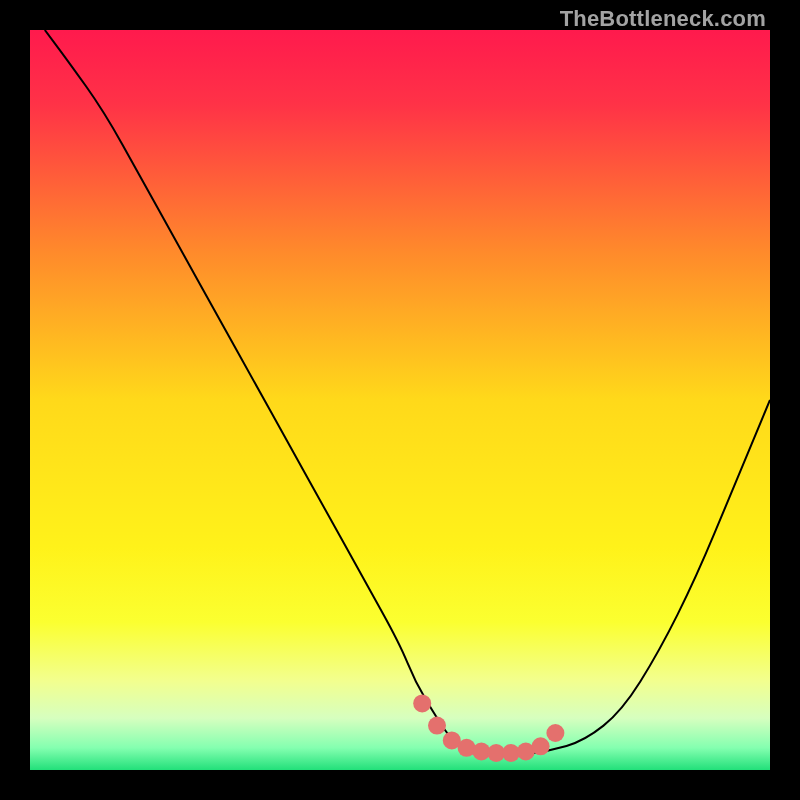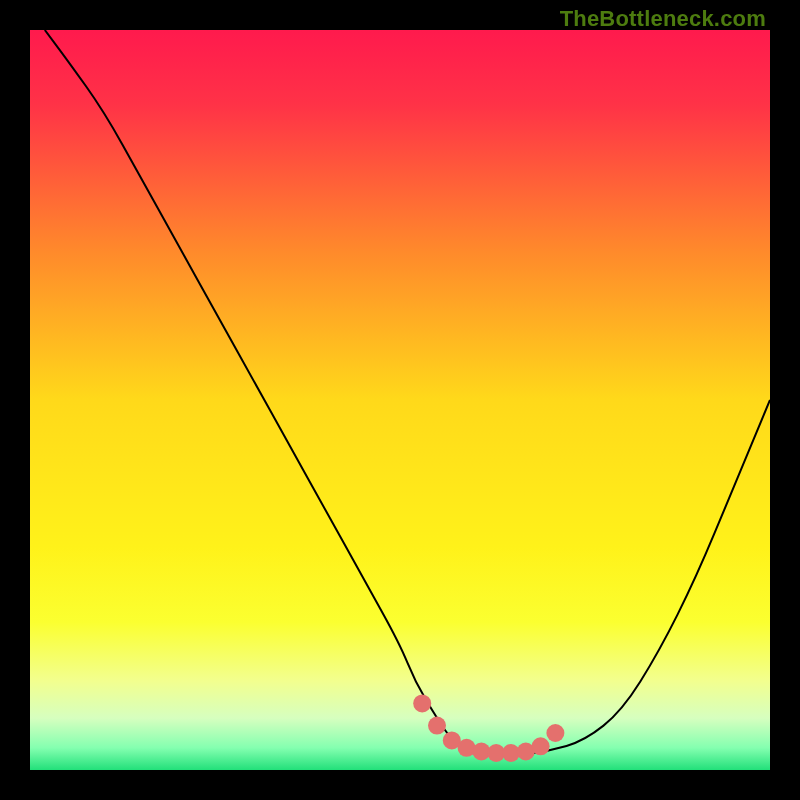--- a/index.html
+++ b/index.html
@@ -25,21 +25,21 @@
     overflow: hidden;
   }
   .gradient {
     position: absolute;
     inset: 0;
   }
   .watermark {
     position: absolute;
     top: 6px;
     right: 34px;
-    color: #4d7c0f;
+    color: #a3a3a3;
     font-size: 22px;
     font-weight: 600;
     letter-spacing: 0.2px;
   }
   svg.curve {
     position: absolute;
     inset: 0;
   }
 </style>
 </head>

